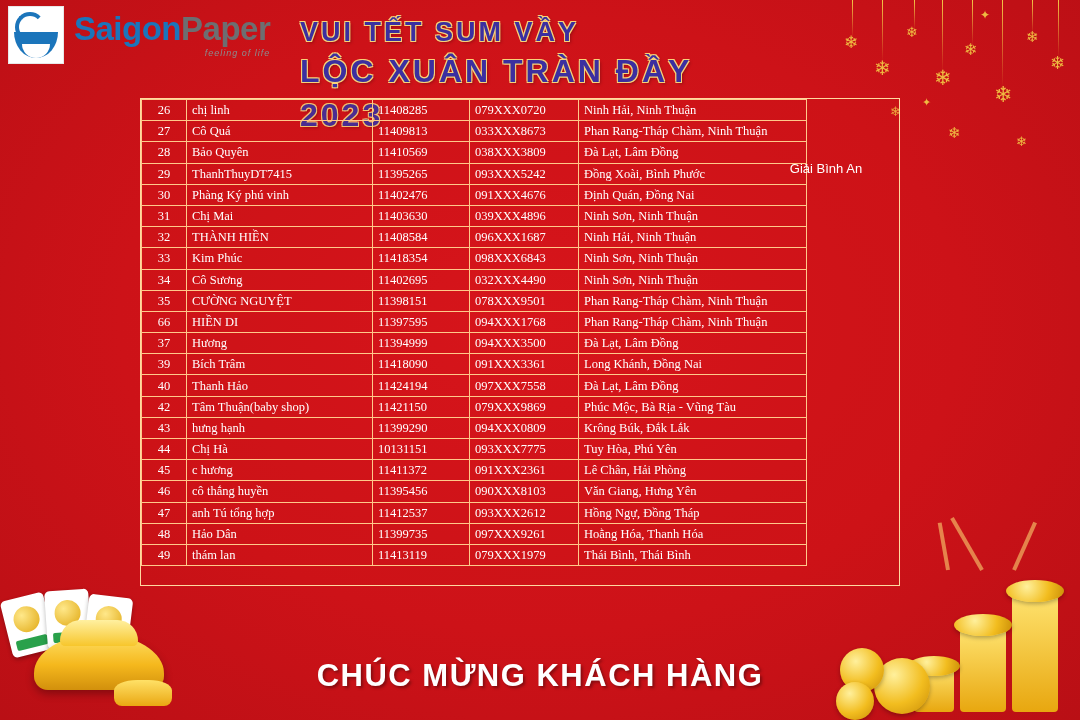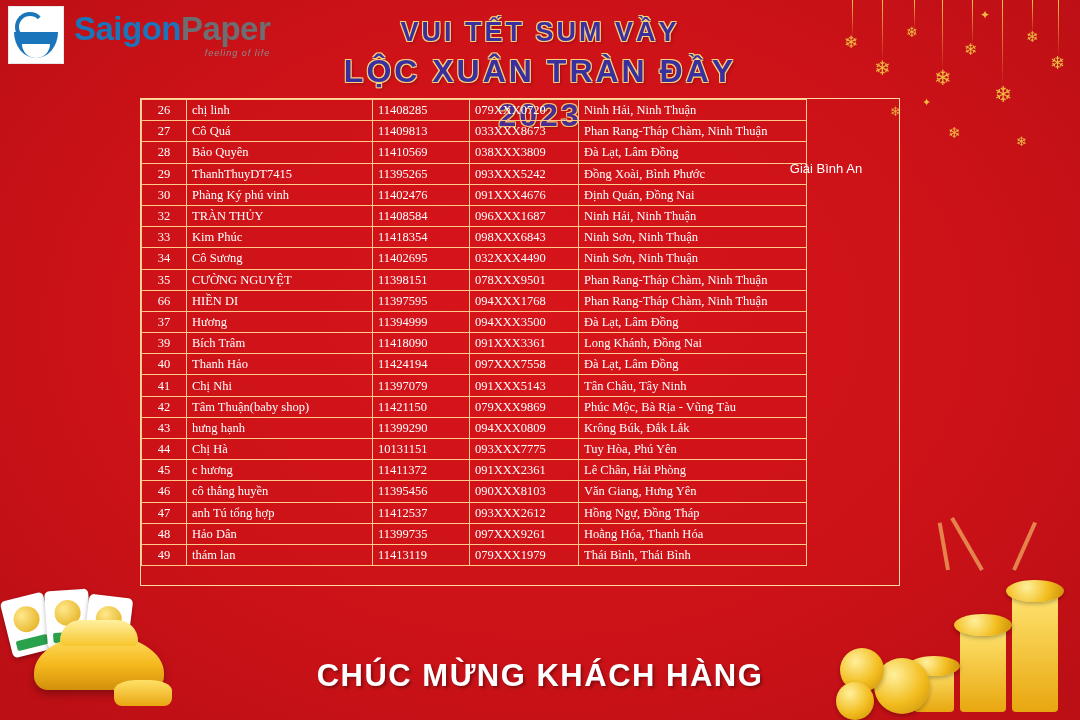--- a/index.html
+++ b/index.html
@@ -85,21 +85,20 @@
     font-style: italic;
     letter-spacing: 1px;
   }
 
   
   .headline {
     position: absolute;
     left: 300px;
     top: 14px;
     width: 480px;
-    text-align: center;
     color: #3b2fa0;
     font-weight: bold;
     font-size: 27px;
     letter-spacing: 3px;
     line-height: 1.35;
     text-shadow:
       1px 1px 0 #f6d37a,
       -1px -1px 0 #f6d37a,
       1px -1px 0 #f6d37a,
       -1px 1px 0 #f6d37a,
@@ -368,22 +367,29 @@
             <td class="c-addr">Đồng Xoài, Bình Phước</td>
           </tr>
           <tr>
             <td class="c-no">30</td>
             <td class="c-name">Phàng Ký phú vinh</td>
             <td class="c-code">11402476</td>
             <td class="c-phone">091XXX4676</td>
             <td class="c-addr">Định Quán, Đồng Nai</td>
           </tr>
           <tr>
+            <td class="c-no">31</td>
+            <td class="c-name">Chị Mai</td>
+            <td class="c-code">11403630</td>
+            <td class="c-phone">039XXX4896</td>
+            <td class="c-addr">Ninh Sơn, Ninh Thuận</td>
+          </tr>
+          <tr>
             <td class="c-no">32</td>
-            <td class="c-name">TRÀN THỦY</td>
+            <td class="c-name">THÀNH HIỀN</td>
             <td class="c-code">11408584</td>
             <td class="c-phone">096XXX1687</td>
             <td class="c-addr">Ninh Hải, Ninh Thuận</td>
           </tr>
           <tr>
             <td class="c-no">33</td>
             <td class="c-name">Kim Phúc</td>
             <td class="c-code">11418354</td>
             <td class="c-phone">098XXX6843</td>
             <td class="c-addr">Ninh Sơn, Ninh Thuận</td>
@@ -422,27 +428,20 @@
             <td class="c-code">11418090</td>
             <td class="c-phone">091XXX3361</td>
             <td class="c-addr">Long Khánh, Đồng Nai</td>
           </tr>
           <tr>
             <td class="c-no">40</td>
             <td class="c-name">Thanh Hảo</td>
             <td class="c-code">11424194</td>
             <td class="c-phone">097XXX7558</td>
             <td class="c-addr">Đà Lạt, Lâm Đồng</td>
-          </tr>
-          <tr>
-            <td class="c-no">41</td>
-            <td class="c-name">Chị Nhi</td>
-            <td class="c-code">11397079</td>
-            <td class="c-phone">091XXX5143</td>
-            <td class="c-addr">Tân Châu, Tây Ninh</td>
           </tr>
           <tr>
             <td class="c-no">42</td>
             <td class="c-name">Tâm Thuận(baby shop)</td>
             <td class="c-code">11421150</td>
             <td class="c-phone">079XXX9869</td>
             <td class="c-addr">Phúc Mộc, Bà Rịa - Vũng Tàu</td>
           </tr>
           <tr>
             <td class="c-no">43</td>

